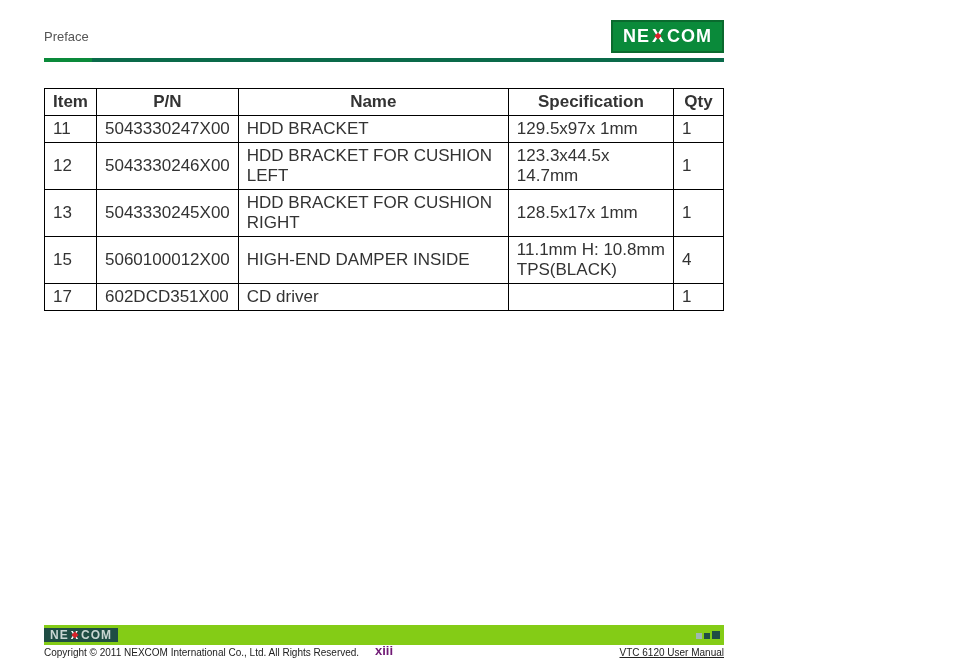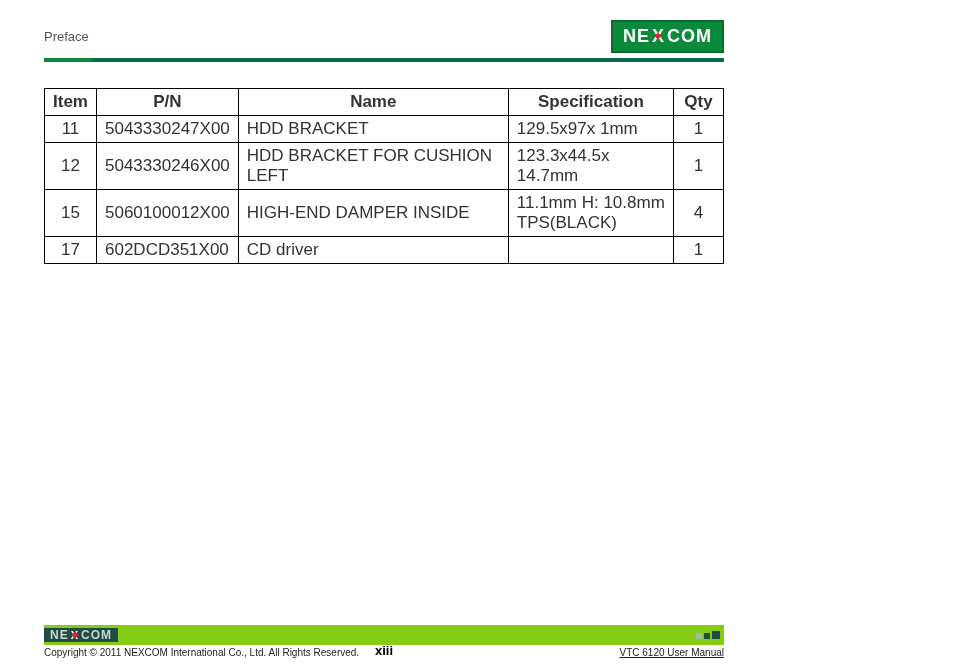--- a/index.html
+++ b/index.html
@@ -10,36 +10,36 @@
   .logo-top { display: flex; align-items: center; }
   .logo-box { background: #0a8a3a; color: #fff; font-weight: 700; font-size: 18px; letter-spacing: 1px; padding: 4px 10px; border: 2px solid #0a6a2e; display: inline-flex; align-items: center; }
   .logo-x { color: #fff; display:inline-block; position:relative; padding:0 2px;}
   .logo-x::before { content:""; position:absolute; left:50%; top:50%; width:5px; height:5px; background:#d8232a; transform:translate(-50%,-50%) rotate(45deg);}
   .rule { margin-top: 4px; height: 6px; border-top: 4px solid #0a6a4a; position: relative; }
   .rule-accent { position:absolute; left:0; top:-4px; width:48px; height:4px; background:#0a8a3a; }
   .table-wrap { margin-top: 24px; }
   table { border-collapse: collapse; width: 100%; font-size: 17px; }
   th, td { border: 1px solid #000; padding: 3px 8px; vertical-align: middle; }
   th { font-weight: 700; text-align: center; }
-  td.center { text-align: center; }
+  td.center { }
   col.item { width: 52px; }
   col.pn { width: 130px; }
   col.name { width: 270px; }
   col.spec { width: auto; }
   col.qty { width: 50px; }
 
   .footer { position: absolute; left: 44px; right: 44px; bottom: 14px; }
   .footer-bar { height: 20px; background: #84cc16; display:flex; align-items:center; justify-content:space-between; padding:0 4px 0 0; }
   .footer-logo { background:#1f4d44; color:#c9d6d2; font-weight:700; font-size:12px; letter-spacing:1px; padding:0 6px; }
   .footer-right-squares { display:flex; gap:2px; align-items:flex-end;}
   .sq { width:6px; height:6px; background:#1f4d44; display:inline-block;}
   .sq.light { background:#9fb8b1;}
   .sq.big { width:8px; height:8px;}
   .footer-line { display:flex; justify-content:space-between; align-items:center; margin-top:2px; font-size:10px; color:#222; }
-  .footer-pagenum { font-weight:700; font-size:13px; color:#000000; position:absolute; left:50%; transform:translateX(-50%); bottom:0; }
+  .footer-pagenum { font-weight:700; font-size:13px; color:#701a75; position:absolute; left:50%; transform:translateX(-50%); bottom:0; }
   .footer-right-text { font-size:10px; color:#222;text-decoration:underline; }
 </style>
 </head>
 <body>
 
 <div class="page">
 
   <div class="header">
     <div class="header-title">Preface</div>
     <div class="logo-top">
@@ -82,20 +82,27 @@
             <td class="center">1</td>
           </tr>
           <tr>
             <td class="center">12</td>
             <td>5043330246X00</td>
             <td>HDD BRACKET FOR CUSHION LEFT</td>
             <td>123.3x44.5x 14.7mm</td>
             <td class="center">1</td>
           </tr>
           <tr>
+            <td class="center">13</td>
+            <td>5043330245X00</td>
+            <td>HDD BRACKET FOR CUSHION RIGHT</td>
+            <td>128.5x17x 1mm</td>
+            <td class="center">1</td>
+          </tr>
+          <tr>
             <td class="center">15</td>
             <td>5060100012X00</td>
             <td>HIGH-END DAMPER INSIDE</td>
             <td>11.1mm H: 10.8mm TPS(BLACK)</td>
             <td class="center">4</td>
           </tr>
           <tr>
             <td class="center">17</td>
             <td>602DCD351X00</td>
             <td>CD driver</td>

